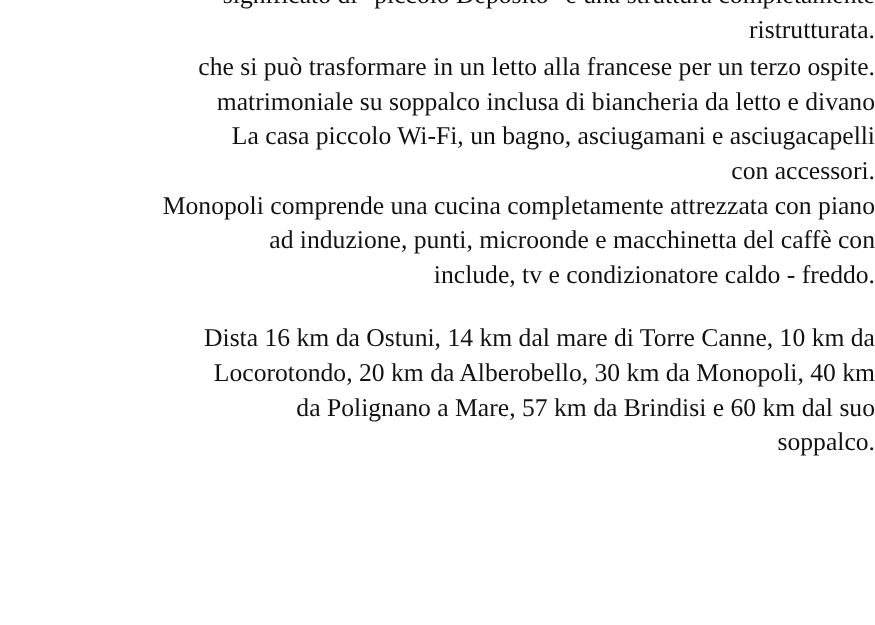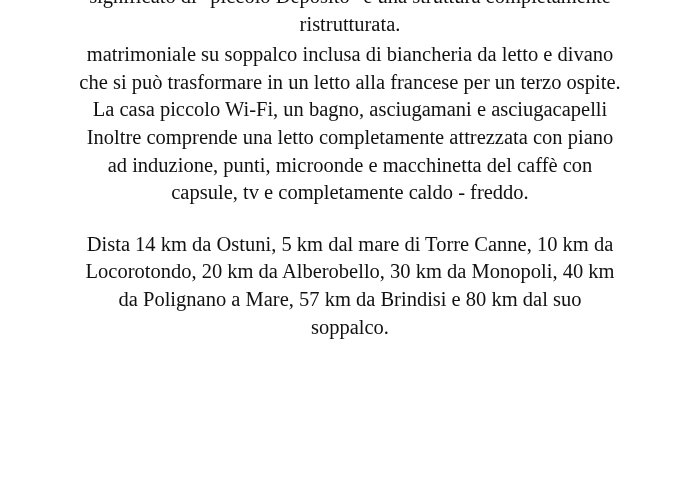--- a/index.html
+++ b/index.html
@@ -24,51 +24,53 @@
       color: #111111;
       text-align: center;
     }
     .para {
       margin: 0;
       padding: 0;
     }
     .line {
       display: block;
       white-space: nowrap;
+      text-align: right;
     }
     .gap {
       height: 12px;
     }
   </style>
 </head>
 <body>
 
 <div class="doc">
 
   <p class="para">
     <span class="line">significato di "piccolo Deposito" è una struttura completamente</span>
     <span class="line">ristrutturata.</span>
   </p>
 
   <div class="gap" style="height:3px"></div>
 
   <p class="para">
+    <span class="line">che si può trasformare in un letto alla francese per un terzo ospite.</span>
     <span class="line">matrimoniale su soppalco inclusa di biancheria da letto e divano</span>
-    <span class="line">che si può trasformare in un letto alla francese per un terzo ospite.</span>
     <span class="line">La casa piccolo Wi-Fi, un bagno, asciugamani e asciugacapelli</span>
-    <span class="line">Inoltre comprende una letto completamente attrezzata con piano</span>
+    <span class="line">con accessori.</span>
+    <span class="line">Monopoli comprende una cucina completamente attrezzata con piano</span>
     <span class="line">ad induzione, punti, microonde e macchinetta del caffè con</span>
-    <span class="line">capsule, tv e completamente caldo - freddo.</span>
+    <span class="line">include, tv e condizionatore caldo - freddo.</span>
   </p>
 
   <div class="gap"></div>
 
 
   <div class="gap"></div>
 
   <p class="para">
-    <span class="line">Dista 14 km da Ostuni, 5 km dal mare di Torre Canne, 10 km da</span>
+    <span class="line">Dista 16 km da Ostuni, 14 km dal mare di Torre Canne, 10 km da</span>
     <span class="line">Locorotondo, 20 km da Alberobello, 30 km da Monopoli, 40 km</span>
-    <span class="line">da Polignano a Mare, 57 km da Brindisi e 80 km dal suo</span>
+    <span class="line">da Polignano a Mare, 57 km da Brindisi e 60 km dal suo</span>
     <span class="line">soppalco.</span>
   </p>
 
 </div>
 
 </body></html>

